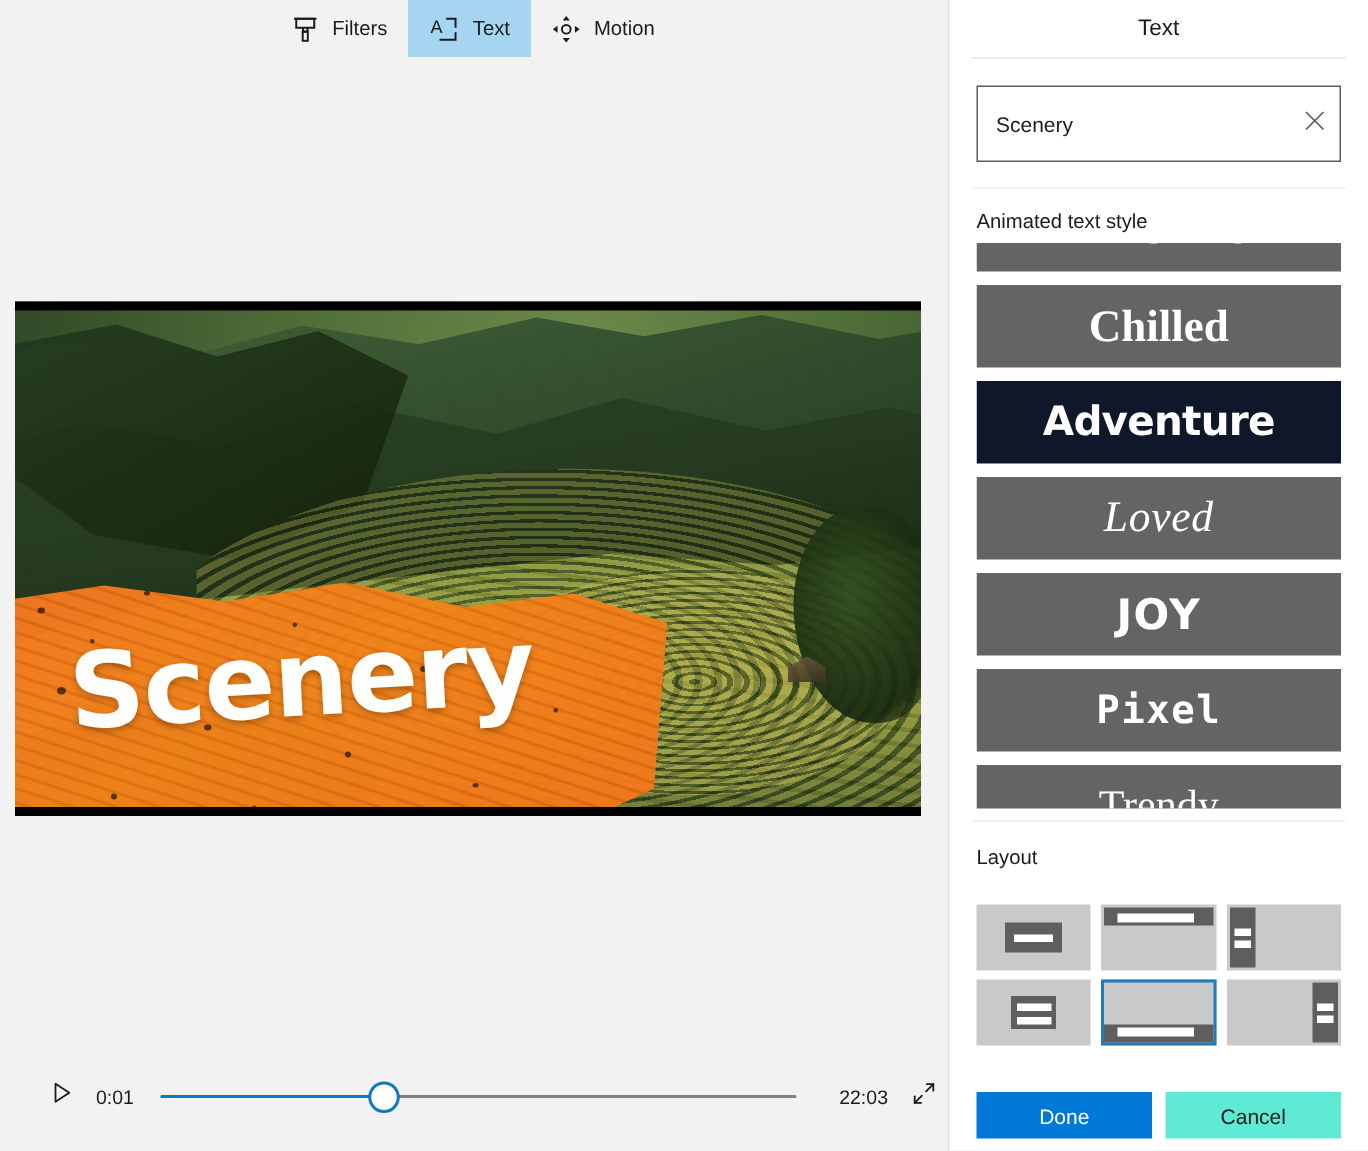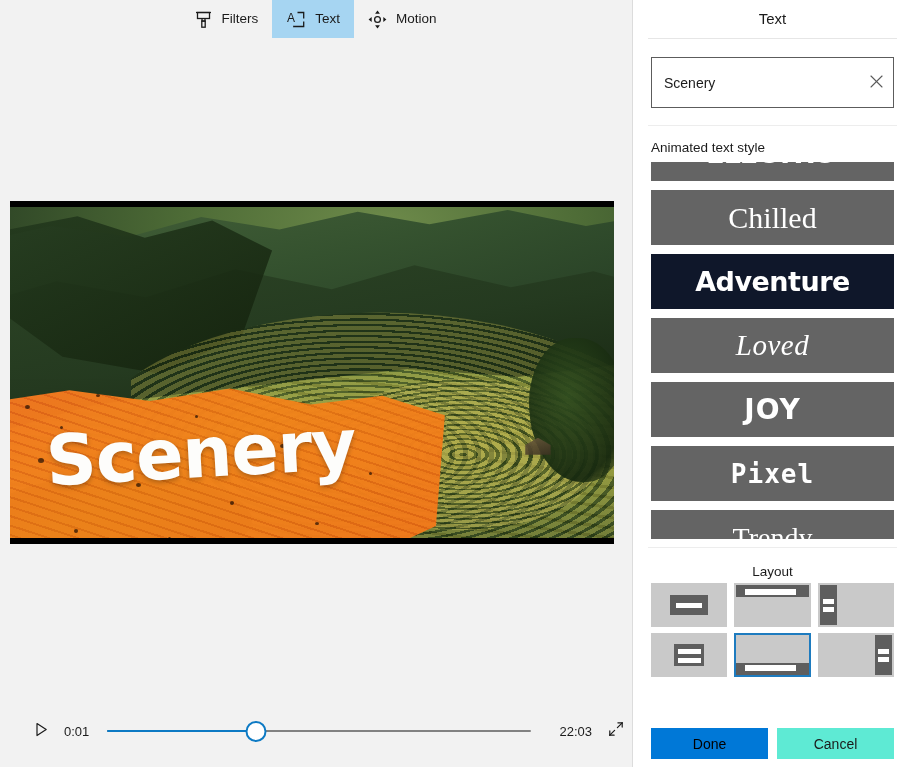--- a/index.html
+++ b/index.html
@@ -221,30 +221,30 @@
     height:55px;margin-bottom:9px;background:#646464;
     display:flex;align-items:center;justify-content:center;
     cursor:pointer;overflow:hidden;
   }
   .style-item.selected{background:#0f172a;}
   .style-item .sl{
     color:#fff;line-height:1;white-space:nowrap;
     font-family:"Liberation Sans",sans-serif;
   }
   .sl.s-electro{font-family:"DejaVu Sans",sans-serif;font-weight:700;font-style:italic;font-size:27px;letter-spacing:-1px;}
-  .sl.s-chilled{font-family:"Liberation Serif","DejaVu Serif",serif;font-weight:400;font-size:30px;text-align:center;}
+  .sl.s-chilled{font-family:"Liberation Serif","DejaVu Serif",serif;font-weight:700;font-size:30px;text-align:center;}
   .sl.s-adventure{font-family:"DejaVu Sans",sans-serif;font-weight:700;font-size:27px;letter-spacing:-.5px;}
   .sl.s-loved{font-family:"Liberation Serif","DejaVu Serif",serif;font-style:italic;font-weight:400;font-size:29px;letter-spacing:.5px;}
   .sl.s-joy{font-family:"DejaVu Sans",sans-serif;font-weight:700;font-size:28px;letter-spacing:1px;}
   .sl.s-pixel{font-family:"DejaVu Sans Mono","Liberation Mono",monospace;font-weight:700;font-size:26px;letter-spacing:1px;}
   .sl.s-trendy{font-family:"Liberation Serif",serif;font-size:28px;}
 
   .rule3{height:1px;background:#ededed;margin:8px 15px 0 15px;}
 
-  .layout-label{padding:16px 18px 4px 18px;font-size:13.5px;color:#1b1b1b;text-align:center;}
+  .layout-label{padding:16px 18px 24px 18px;font-size:13.5px;color:#1b1b1b;}
   .layout-grid{
     margin:0 18px;display:grid;grid-template-columns:repeat(3,1fr);
     gap:6px 7px;
   }
   .layout-cell{
     position:relative;height:44px;background:#c9c9c9;cursor:pointer;
     border:2px solid transparent;box-sizing:border-box;
   }
   .layout-cell.selected{border-color:#1d7bbf;}
   .lc-inner{position:absolute;inset:0;}
@@ -252,21 +252,21 @@
   .block{position:absolute;background:#5e5e5e;}
 
   .footer-btns{
     position:absolute;left:0;bottom:8px;width:279px;
     display:flex;gap:0;padding:0 18px;box-sizing:border-box;
   }
   .btn{
     flex:1 1 0;height:31px;border:0;cursor:pointer;
     font-size:14px;font-family:"Liberation Sans",sans-serif;
   }
-  .btn.done{background:#0078d7;color:#000000;margin-right:9px;}
+  .btn.done{background:#0078d7;color:#ffffff;margin-right:9px;}
   .btn.cancel{background:#5eead4;color:#1b1b1b;}
 </style>
 </head>
 <body>
 
 <div class="app">
 
   <div class="left-pane">
 
     <div class="tabbar">

